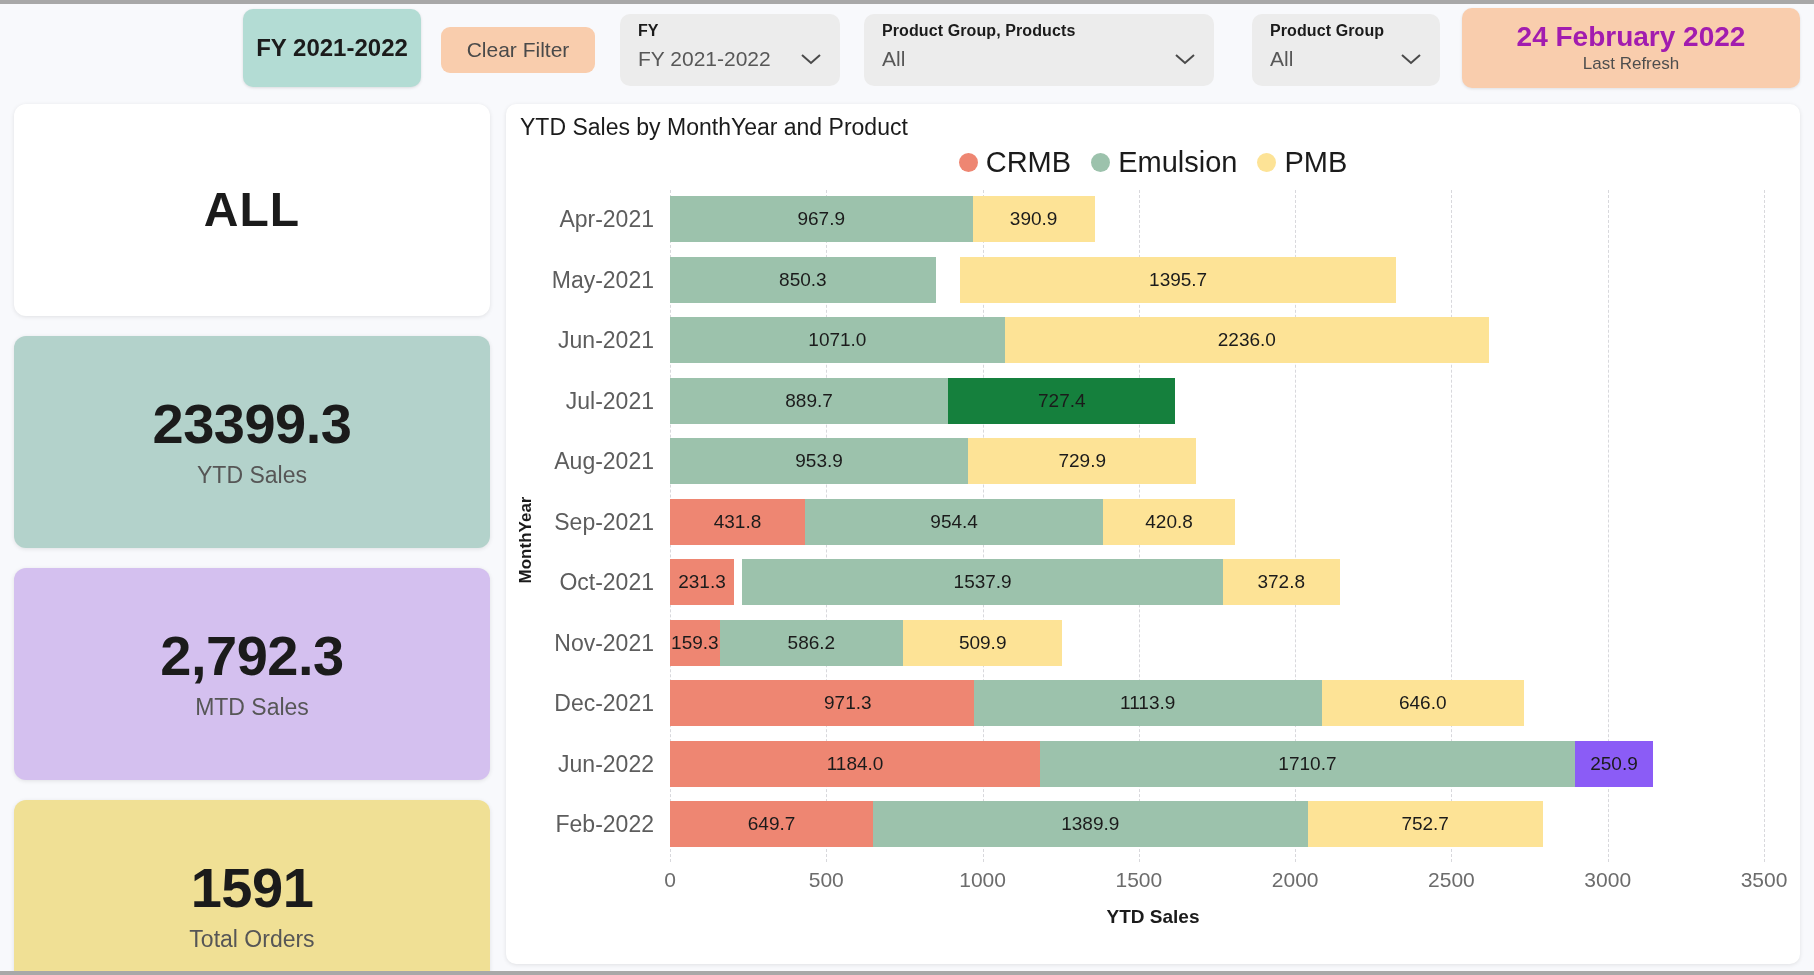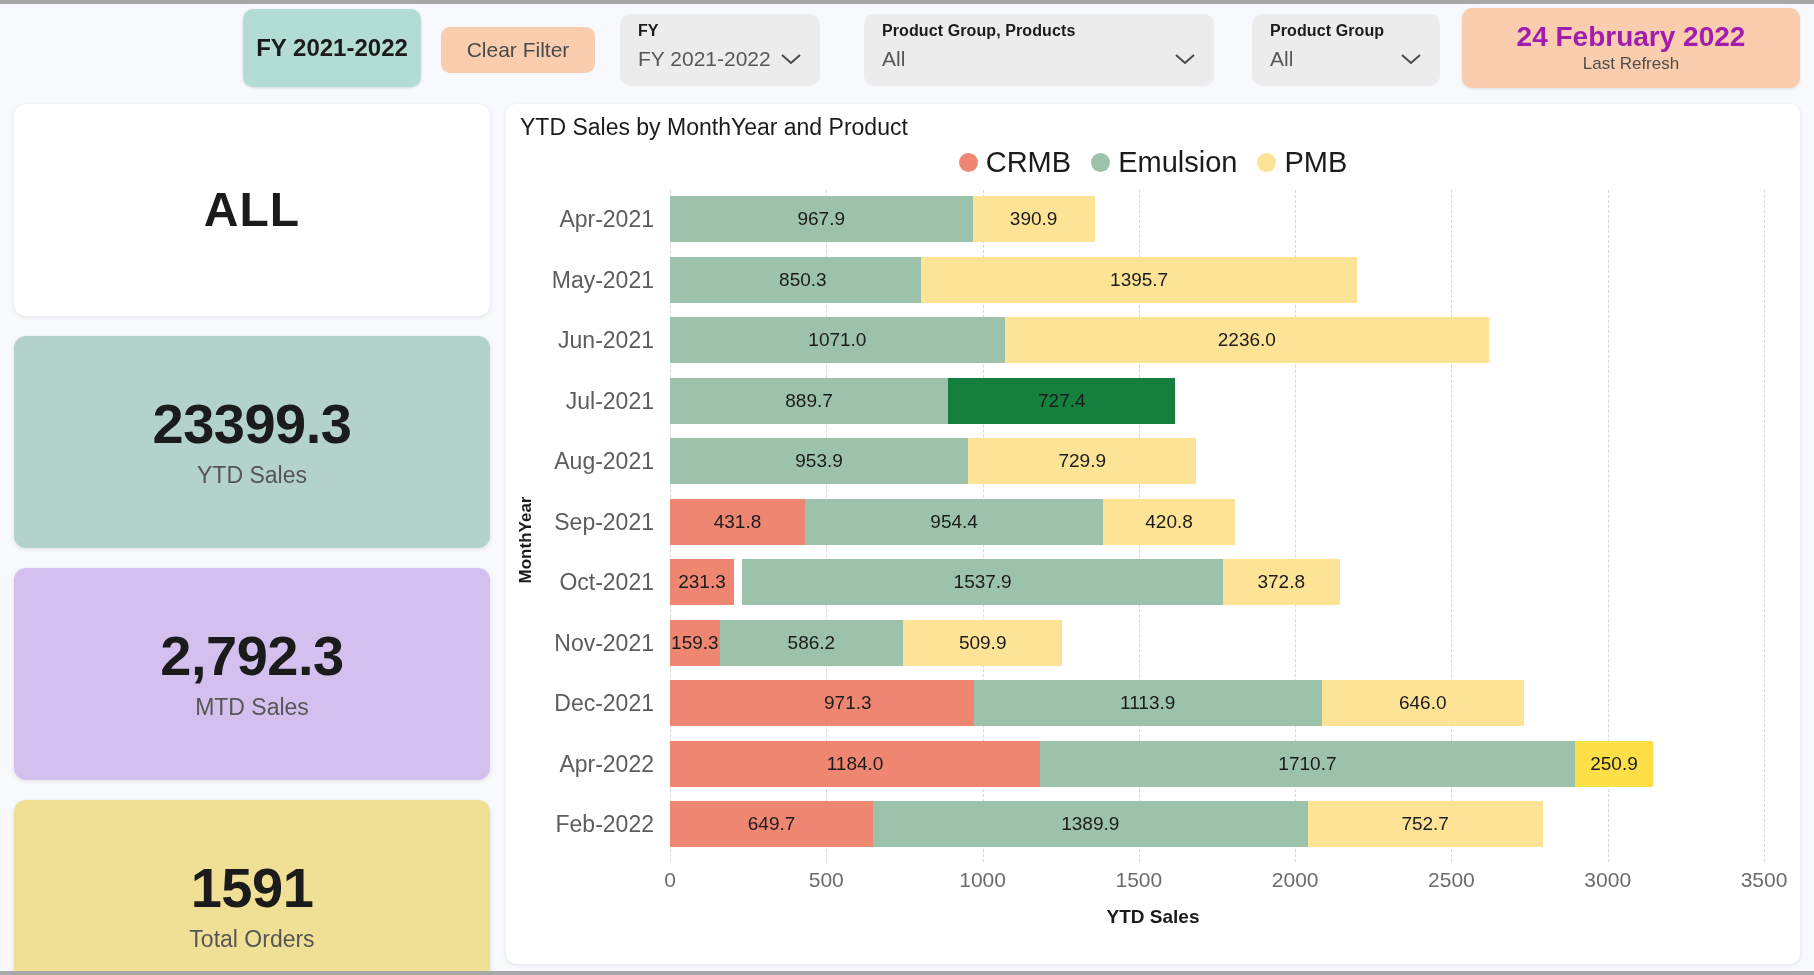--- a/index.html
+++ b/index.html
@@ -79,21 +79,21 @@
   .slicer .sl-val {
     font-size: 21px;
     color: #575757;
   }
   .chev {
     width: 26px; height: 16px;
     flex: 0 0 auto;
     margin-right: 2px;
   }
   .chev svg { display:block; }
-  #slicer-fy   { left: 620px;  width: 200px; }
+  #slicer-fy   { left: 620px;  width: 220px; }
   #slicer-pgp  { left: 864px;  width: 350px; }
   #slicer-pg   { left: 1252px; width: 188px; }
 
   .refresh-card {
     position: absolute;
     left: 1462px; top: 4px;
     width: 338px; height: 80px;
     background: #f9cdad;
     border-radius: 10px;
     box-sizing: border-box;
@@ -401,21 +401,21 @@
           </div>
           <div class="seg" style="left: 466.538px; width: 122.184px; background: rgb(253, 227, 150);">
             <span>390.9</span>
           </div>
         </div>
         <div class="row" style="top: 66.5px;">
           <div class="row-lbl">May-2021</div>
           <div class="seg" style="left: 164px; width: 265.779px; background: rgb(156, 194, 172);">
             <span>850.3</span>
           </div>
-          <div class="seg" style="left: 415px; width: 436.256px; background: rgb(253, 227, 150);">
+          <div class="seg" style="left: 454px; width: 436.256px; background: rgb(253, 227, 150);">
             <span>1395.7</span>
           </div>
         </div>
         <div class="row" style="top: 127px;">
           <div class="row-lbl">Jun-2021</div>
           <div class="seg" style="left: 164px; width: 334.764px; background: rgb(156, 194, 172);">
             <span>1071.0</span>
           </div>
           <div class="seg" style="left: 498.764px; width: 484.236px; background: rgb(253, 227, 150);">
             <span>2236.0</span>
@@ -481,28 +481,28 @@
             <span>971.3</span>
           </div>
           <div class="seg" style="left: 467.601px; width: 348.173px; background: rgb(156, 194, 172);">
             <span>1113.9</span>
           </div>
           <div class="seg" style="left: 815.774px; width: 201.921px; background: rgb(253, 227, 150);">
             <span>646.0</span>
           </div>
         </div>
         <div class="row" style="top: 550.5px;">
-          <div class="row-lbl">Apr-2022</div>
+          <div class="row-lbl">Jun-2022</div>
           <div class="seg" style="left: 164px; width: 370.085px; background: rgb(238, 134, 114);">
             <span>1184.0</span>
           </div>
           <div class="seg" style="left: 534.085px; width: 534.716px; background: rgb(156, 194, 172);">
             <span>1710.7</span>
           </div>
-          <div class="seg" style="left: 1068.8px; width: 78.4242px; background: #fde047;">
+          <div class="seg" style="left: 1068.8px; width: 78.4242px; background: #8b5cf6;">
             <span>250.9</span>
           </div>
         </div>
         <div class="row" style="top: 611px;">
           <div class="row-lbl">Feb-2022</div>
           <div class="seg" style="left: 164px; width: 203.078px; background: rgb(238, 134, 114);">
             <span>649.7</span>
           </div>
           <div class="seg" style="left: 367.078px; width: 434.443px; background: rgb(156, 194, 172);">
             <span>1389.9</span>

